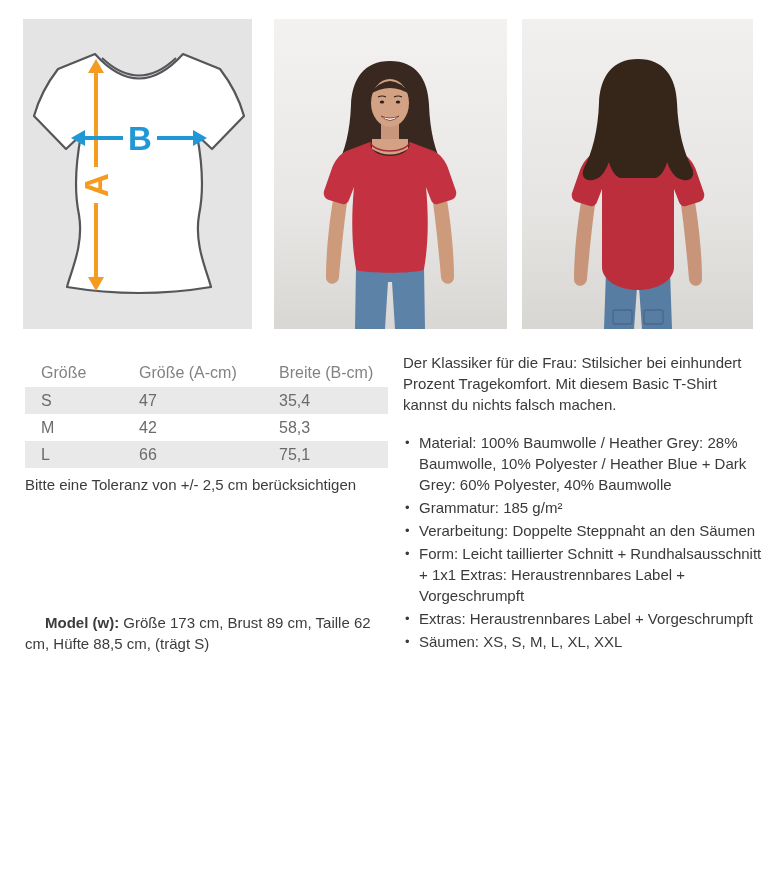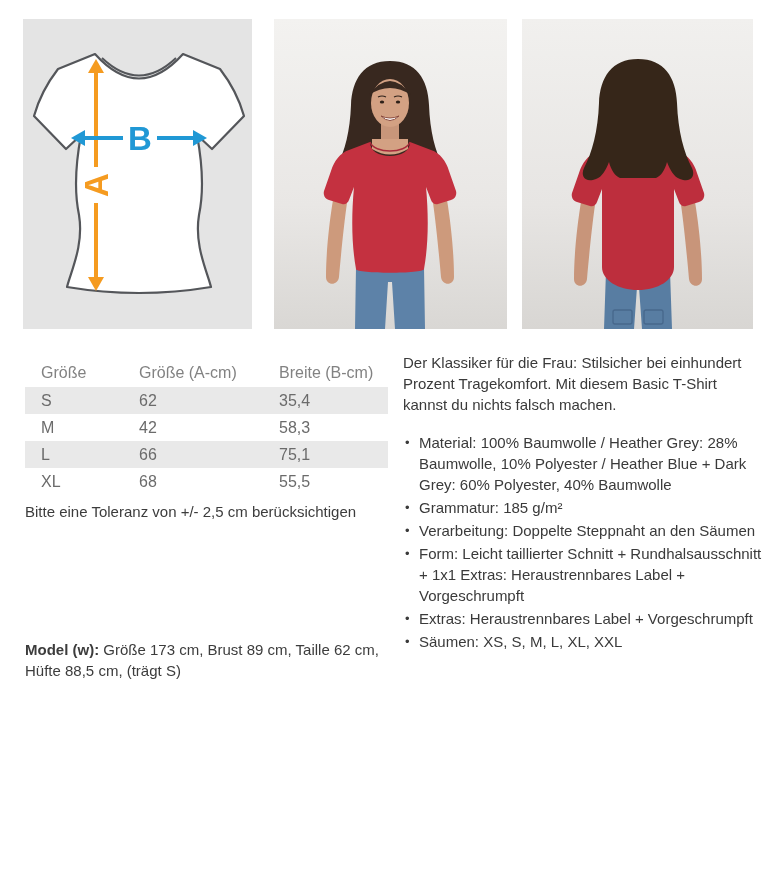--- a/index.html
+++ b/index.html
@@ -24,21 +24,21 @@
   table.size-table col:nth-child(3){ width:125px; }
   table.size-table th {
     text-align:left; font-weight:400; color:#828282;
     height:29px; padding-left:16px; background:#ffffff;
   }
   table.size-table td { height:27px; padding-left:16px; color:#6b6b6b; }
   table.size-table tbody tr:nth-child(odd){ background:#e9e9e9; }
 
   .tolerance { margin-top:8px; font-size:15px; color:#3c3c3c; }
   .model-info { margin-top:119px; font-size:15px; line-height:21px; color:#3c3c3c; width:372px; }
-  .model-info b { font-weight:700; }
+  .model-info b { font-weight:700;margin-left:20px; }
 
   
   .right-col {
     position:absolute; left:403px; top:352px; width:362px;
     font-size:15px; line-height:21px; color:#3a3a3a;
     hyphens:auto; -webkit-hyphens:auto;
   }
   .intro { margin-bottom:17px; }
   ul.spec-list { list-style:none; }
   ul.spec-list li { display:flex; margin-bottom:2px; }
@@ -178,38 +178,33 @@
     <thead>
       <tr>
         <th>Größe</th>
         <th>Größe (A-cm)</th>
         <th>Breite (B-cm)</th>
       </tr>
     </thead>
     <tbody>
       <tr>
         <td>S</td>
-        <td>62</td>
+        <td>47</td>
         <td>35,4</td>
       </tr>
       <tr>
         <td>M</td>
         <td>42</td>
         <td>58,3</td>
       </tr>
       <tr>
         <td>L</td>
         <td>66</td>
         <td>75,1</td>
       </tr>
-      <tr>
-        <td>XL</td>
-        <td>68</td>
-        <td>55,5</td>
-      </tr>
     </tbody>
   </table>
 
   <div class="tolerance">Bitte eine Toleranz von +/- 2,5 cm berücksichtigen</div>
 
   <div class="model-info"><b>Model (w):</b><span> Größe 173 cm, Brust 89 cm, Taille 62 cm, Hüfte 88,5 cm, (trägt S)</span>
   </div>
 </div>
 
 <div class="right-col">

